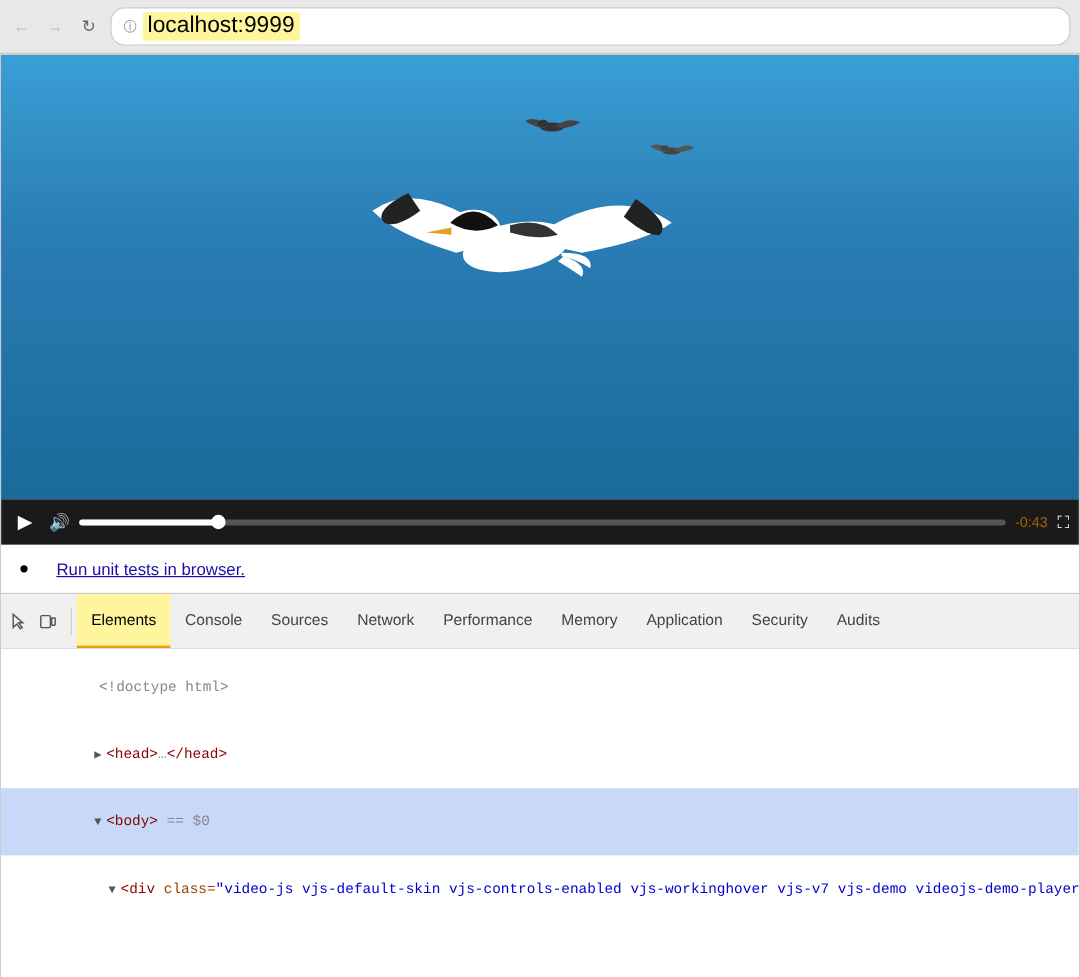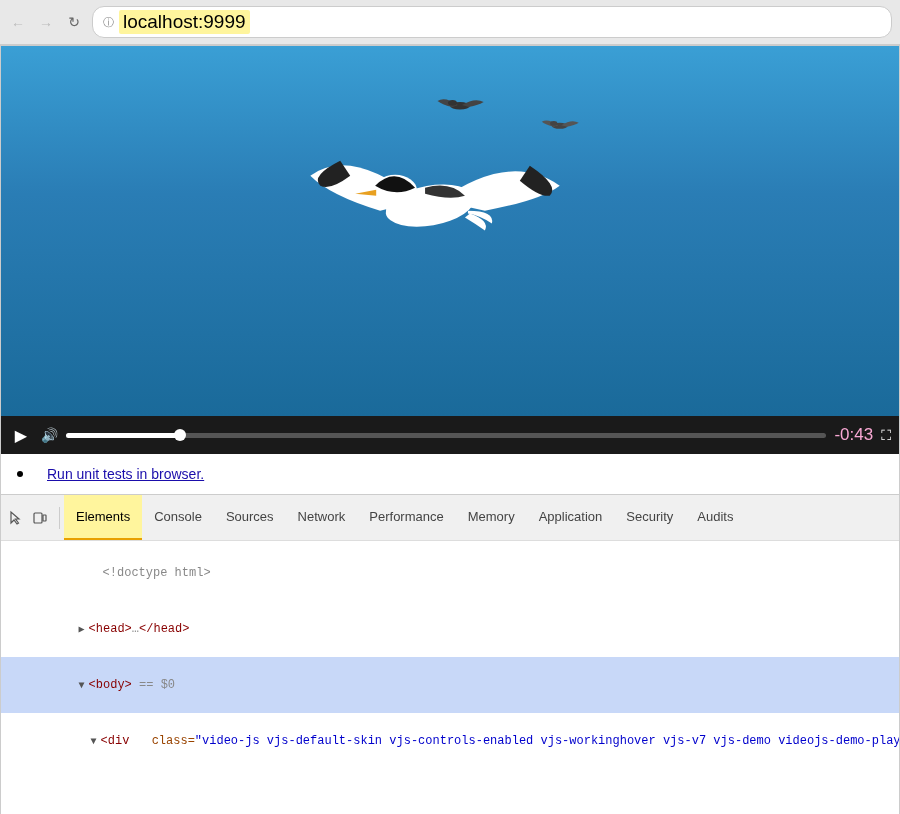--- a/index.html
+++ b/index.html
@@ -98,22 +98,22 @@
     .progress-thumb {
       width: 12px; height: 12px;
       background: #fff;
       border-radius: 50%;
       position: absolute;
       top: 50%;
       left: 15%;
       transform: translate(-50%, -50%);
     }
     .time-display {
-      color: #f9a8d4;
-      font-size: 17px;
+      color: #a16207;
+      font-size: 12px;
       white-space: nowrap;
     }
     .fullscreen-btn {
       color: #fff; font-size: 14px;
       background: none; border: none; cursor: pointer;
     }
 
     
     .page-body {
       padding: 12px 16px;
@@ -198,24 +198,24 @@
     }
     .html-line {
       padding: 1px 8px 1px 12px;
       line-height: 1.5;
       white-space: pre;
     }
     .html-line.selected {
       background: #c8d8f8;
     }
     .tag { color: #880000; }
-    .attr-name { color: #994400; margin-left: 15px; }
+    .attr-name { color: #994400; }
     .attr-value { color: #0000cc; }
     .comment { color: #888; }
-    .indent-0 { padding-left: 24px; margin-left: 20px; }
+    .indent-0 { padding-left: 24px; }
     .indent-1 { padding-left: 20px; }
     .indent-2 { padding-left: 32px; }
     .triangle { display: inline-block; width: 10px; font-size: 10px; color: #555; }
     .triangle-down::before { content: '▼'; }
     .triangle-right::before { content: '▶'; }
     .s0-badge { color: #888; }
   </style>
 </head>
 <body>
 

